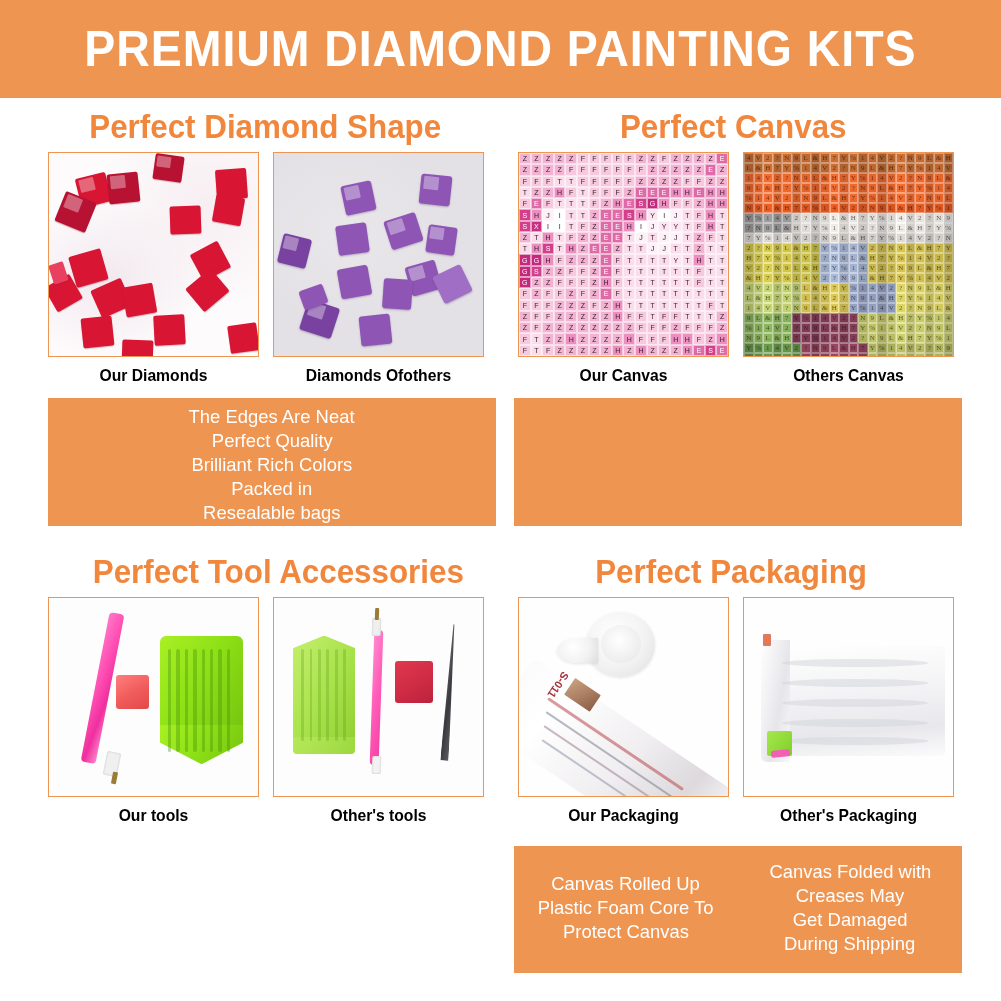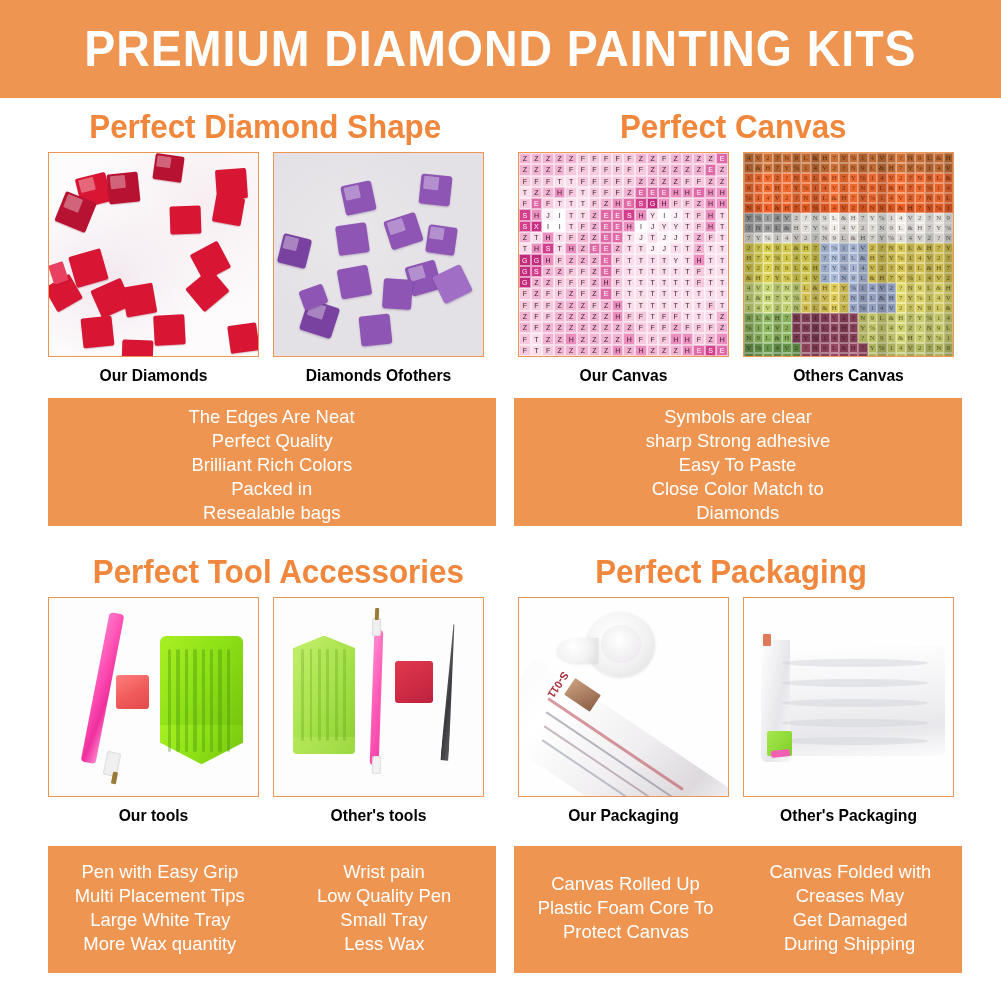--- a/index.html
+++ b/index.html
@@ -1034,27 +1034,20 @@
     <div class="panel-col">
       <div class="ln">The Edges Are Neat</div>
       <div class="ln">Perfect Quality</div>
       <div class="ln">Brilliant Rich Colors</div>
       <div class="ln">Packed in</div>
       <div class="ln">Resealable bags</div>
     </div>
   </div>
 
   <div class="panel" style="left:514px;top:398px;width:448px;height:128px;">
-    <div class="panel-col">
-      <div class="ln">Symbols are clear</div>
-      <div class="ln">sharp Strong adhesive</div>
-      <div class="ln">Easy To Paste</div>
-      <div class="ln">Close Color Match to</div>
-      <div class="ln">Diamonds</div>
-    </div>
   </div>
 
   <div class="frame" style="left:48px;top:597px;width:211px;height:200px;">
     <div class="photo">
       <div class="tool-bg"></div>
       <div class="pen" style="left:22%;top:7%;width:7%;height:77%;transform:rotate(11deg);"></div>
       <div class="pen-tip" style="left:27%;top:78%;width:6.5%;height:12%;transform:rotate(11deg);"></div>
       <div class="pen-nib" style="left:30%;top:88%;width:2.5%;height:6%;transform:rotate(11deg);"></div>
       <div class="wax" style="left:32%;top:39%;width:16%;height:17%;background:linear-gradient(150deg,#ff7f7f,#f05a5a 55%,#e04a4a);"></div>
       <div class="tray" style="left:53%;top:19%;width:40%;height:49%;border-radius:6px 6px 0 0;"></div>
@@ -1121,34 +1114,20 @@
       <div style="position:absolute;left:13%;top:77%;width:9%;height:3.5%;background:#f260b4;border-radius:2px;transform:rotate(-6deg);"></div>
       <div style="position:absolute;left:9%;top:18%;width:4%;height:6%;background:#e07a5a;border-radius:1px;"></div>
     </div>
   </div>
 
   <div class="caption" style="left:48px;top:806px;width:211px;">Our tools</div>
   <div class="caption" style="left:273px;top:806px;width:211px;">Other's tools</div>
   <div class="caption" style="left:518px;top:806px;width:211px;">Our Packaging</div>
   <div class="caption" style="left:743px;top:806px;width:211px;">Other's Packaging</div>
 
-  <div class="panel" style="left:48px;top:846px;width:448px;height:127px;">
-    <div class="panel-col" style="padding-top:14px;">
-      <div class="ln">Pen with Easy Grip</div>
-      <div class="ln">Multi Placement Tips</div>
-      <div class="ln">Large White Tray</div>
-      <div class="ln">More Wax quantity</div>
-    </div>
-    <div class="panel-col" style="padding-top:14px;">
-      <div class="ln">Wrist pain</div>
-      <div class="ln">Low Quality Pen</div>
-      <div class="ln">Small Tray</div>
-      <div class="ln">Less Wax</div>
-    </div>
-  </div>
 
   <div class="panel" style="left:514px;top:846px;width:448px;height:127px;">
     <div class="panel-col" style="padding-top:26px;">
       <div class="ln">Canvas Rolled Up</div>
       <div class="ln">Plastic Foam Core To</div>
       <div class="ln">Protect Canvas</div>
     </div>
     <div class="panel-col" style="padding-top:14px;">
       <div class="ln">Canvas Folded with</div>
       <div class="ln">Creases May</div>

